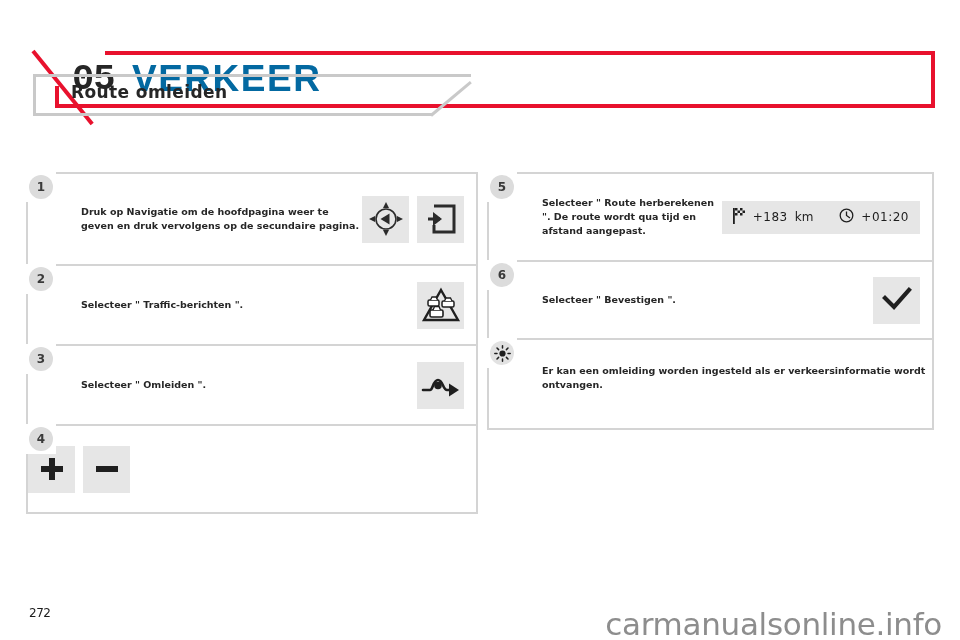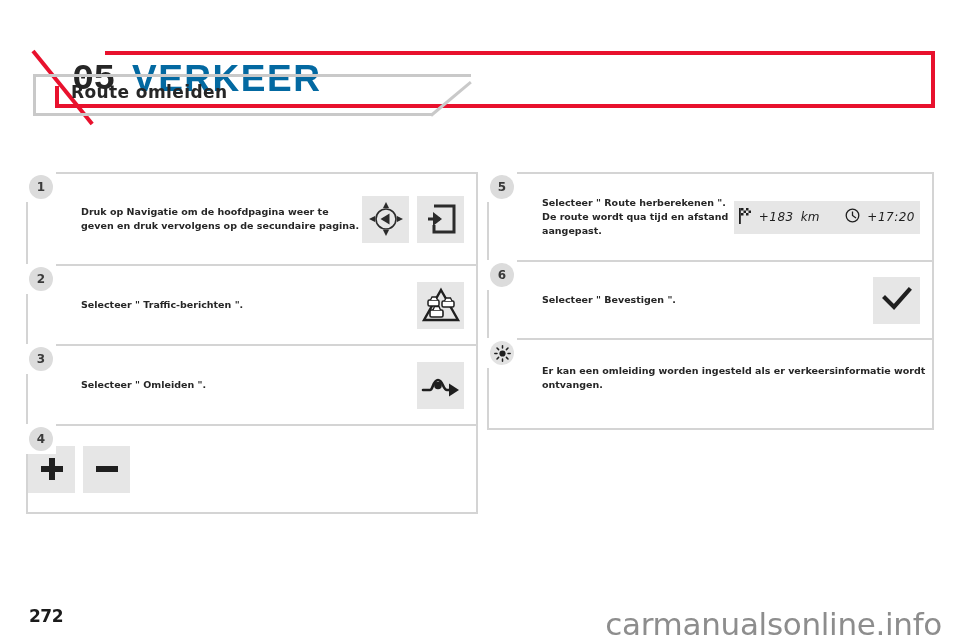--- a/index.html
+++ b/index.html
@@ -57,29 +57,29 @@
 
   .step-text{flex:1;padding-left:53px;padding-right:0;
     font-size:9.5px;font-weight:bold;color:#262626;line-height:1.45;
     font-family:"DejaVu Sans", sans-serif;}
   .step-art{padding-right:12px;display:flex;align-items:center;gap:8px;}
 
   .tile{width:47px;height:47px;background:#e6e6e6;
         display:flex;align-items:center;justify-content:center;}
 
   
-  .info-badge{background:#e6e6e6;padding:7px 5px;display:flex;align-items:center;
-    gap:7px;font-size:12px;color:#1e1e1e;font-family:"DejaVu Sans", sans-serif;font-style:italic;}
+  .info-badge{background:#e6e6e6;padding:7px 11px;display:flex;align-items:center;
+    gap:7px;font-size:12px;color:#1e1e1e;font-family:"DejaVu Sans", sans-serif;}
   .info-badge .val{font-weight:normal;letter-spacing:.5px;}
   .info-badge .unit{font-size:12px;}
   .gap{display:inline-block;width:12px;}
 
   
   #page-number{position:absolute;left:29px;top:606px;
-    font-size:17px;font-weight:bold;color:#1b1b1b;letter-spacing:-.5px;
+    font-size:12px;font-weight:normal;color:#1b1b1b;letter-spacing:-.5px;
     font-family:"DejaVu Sans", sans-serif;}
   #watermark{position:absolute;right:18px;top:606px;
     font-size:31px;color:#8d8d8d;letter-spacing:-.3px;
     font-family:"DejaVu Sans", sans-serif;}
 </style>
 </head>
 <body>
 
 <div id="header">
   <div class="red-line red-top"></div>
@@ -208,21 +208,21 @@
         </span>
         <span class="val">+183</span>
         <span class="unit">km</span>
         <span class="gap"></span>
         <span>
           <svg width="15" height="15" viewBox="0 0 15 15">
             <circle cx="7.5" cy="7.5" r="6.3" fill="none" stroke="#1f1f1f" stroke-width="1.3"></circle>
             <path d="M7.5 3.6 V7.5 L11 10" fill="none" stroke="#1f1f1f" stroke-width="1.3"></path>
           </svg>
         </span>
-        <span class="val">+17:20</span>
+        <span class="val">+01:20</span>
       </div>
     </div>
   </div>
 
   <div class="step" style="height:78px">
     <div class="badge">
       <div class="circle">6</div>
     </div>
     <div class="step-text">Selecteer " Bevestigen ".</div>
     <div class="step-art">

